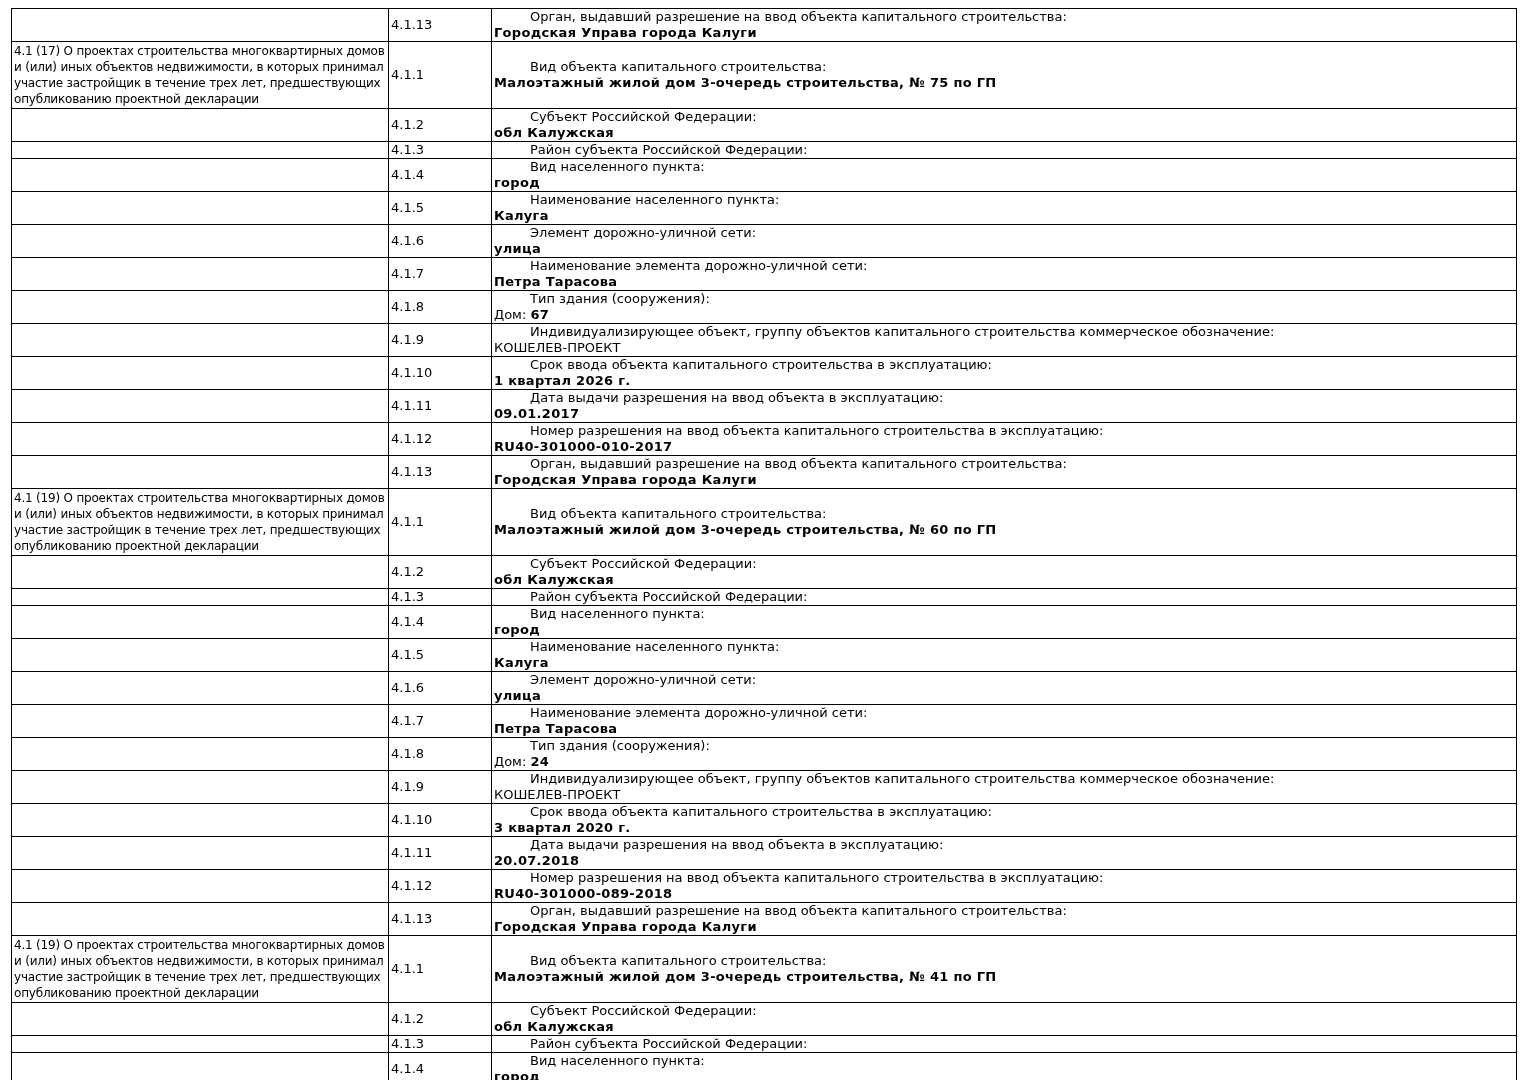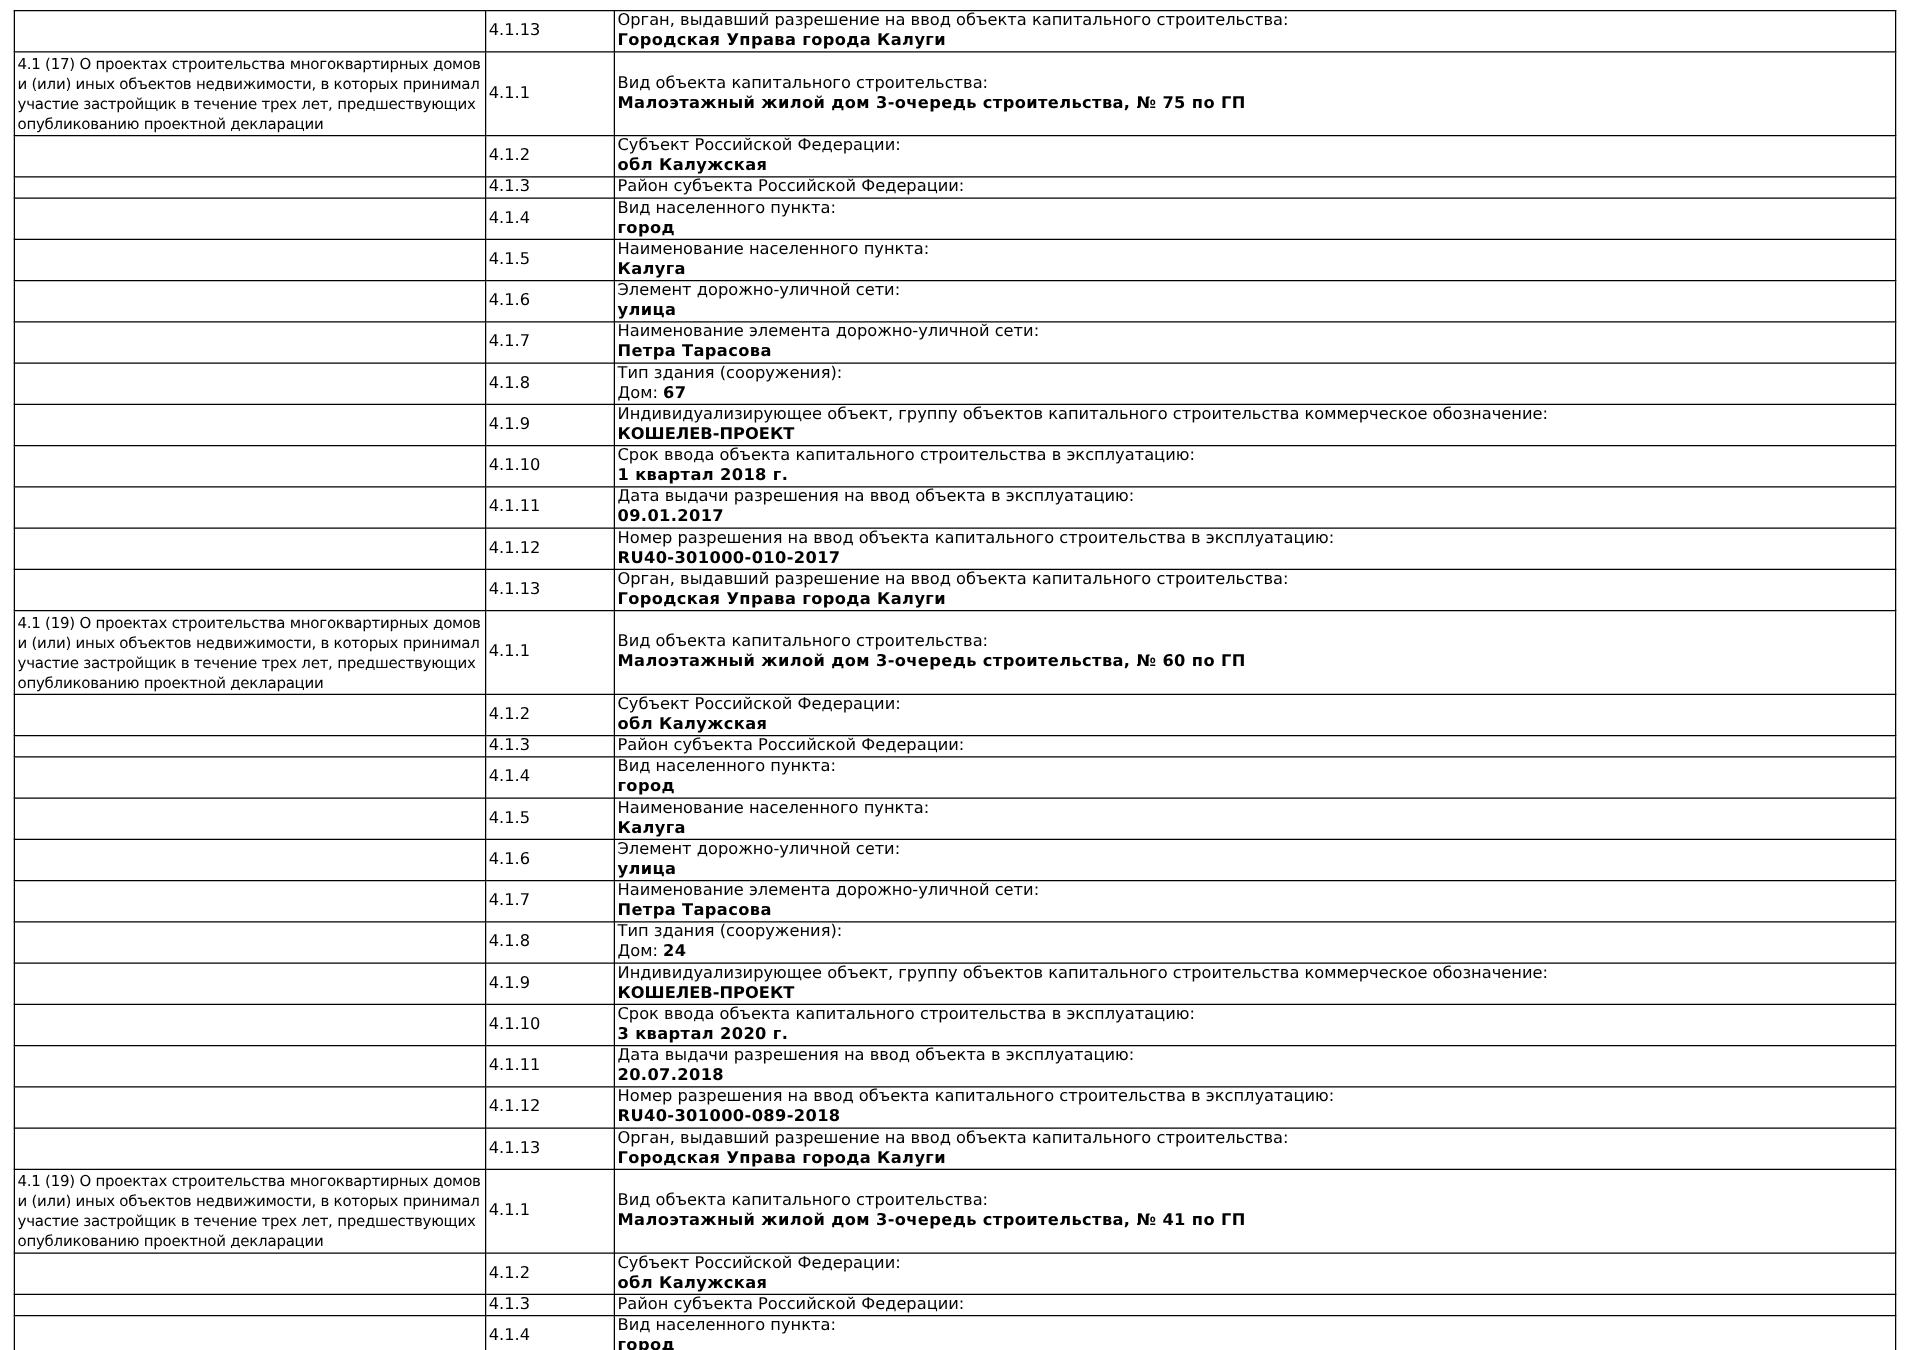--- a/index.html
+++ b/index.html
@@ -33,24 +33,24 @@
     width: 372px;
     font-size: 12px;
     letter-spacing: -0.2px;
     line-height: 16px;
     vertical-align: middle;
     padding: 1px 2px;
     margin-top: 41px;
   }
   td.c2 { width: 97px; }
   td.c3 { }
-  .lbl { font-weight: normal; }
+  .lbl { font-weight: normal; margin-left: 36px; }
   .val { }
   .vtx { font-weight: bold; letter-spacing: 0.3px; }
-  .vtx.normal { font-weight: bold; letter-spacing: 0; }
+  .vtx.normal { font-weight: normal; letter-spacing: 0; }
   .pfx { font-weight: normal; }
 </style>
 </head>
 <body>
 
 <table class="decl">
   <tbody id="tbody">
       <tr>
     <td class="c1"></td>
     <td class="c2">4.1.13</td>
@@ -129,21 +129,21 @@
     <td class="c3">
       <div class="lbl">Индивидуализирующее объект, группу объектов капитального строительства коммерческое обозначение:</div>
       <div class="val"><span class="vtx normal">КОШЕЛЕВ-ПРОЕКТ</span></div>
     </td>
   </tr>
       <tr>
     <td class="c1"></td>
     <td class="c2">4.1.10</td>
     <td class="c3">
       <div class="lbl">Срок ввода объекта капитального строительства в эксплуатацию:</div>
-      <div class="val"><span class="vtx">1 квартал 2018 г.</span></div>
+      <div class="val"><span class="vtx">1 квартал 2026 г.</span></div>
     </td>
   </tr>
       <tr>
     <td class="c1"></td>
     <td class="c2">4.1.11</td>
     <td class="c3">
       <div class="lbl">Дата выдачи разрешения на ввод объекта в эксплуатацию:</div>
       <div class="val"><span class="vtx">09.01.2017</span></div>
     </td>
   </tr>

